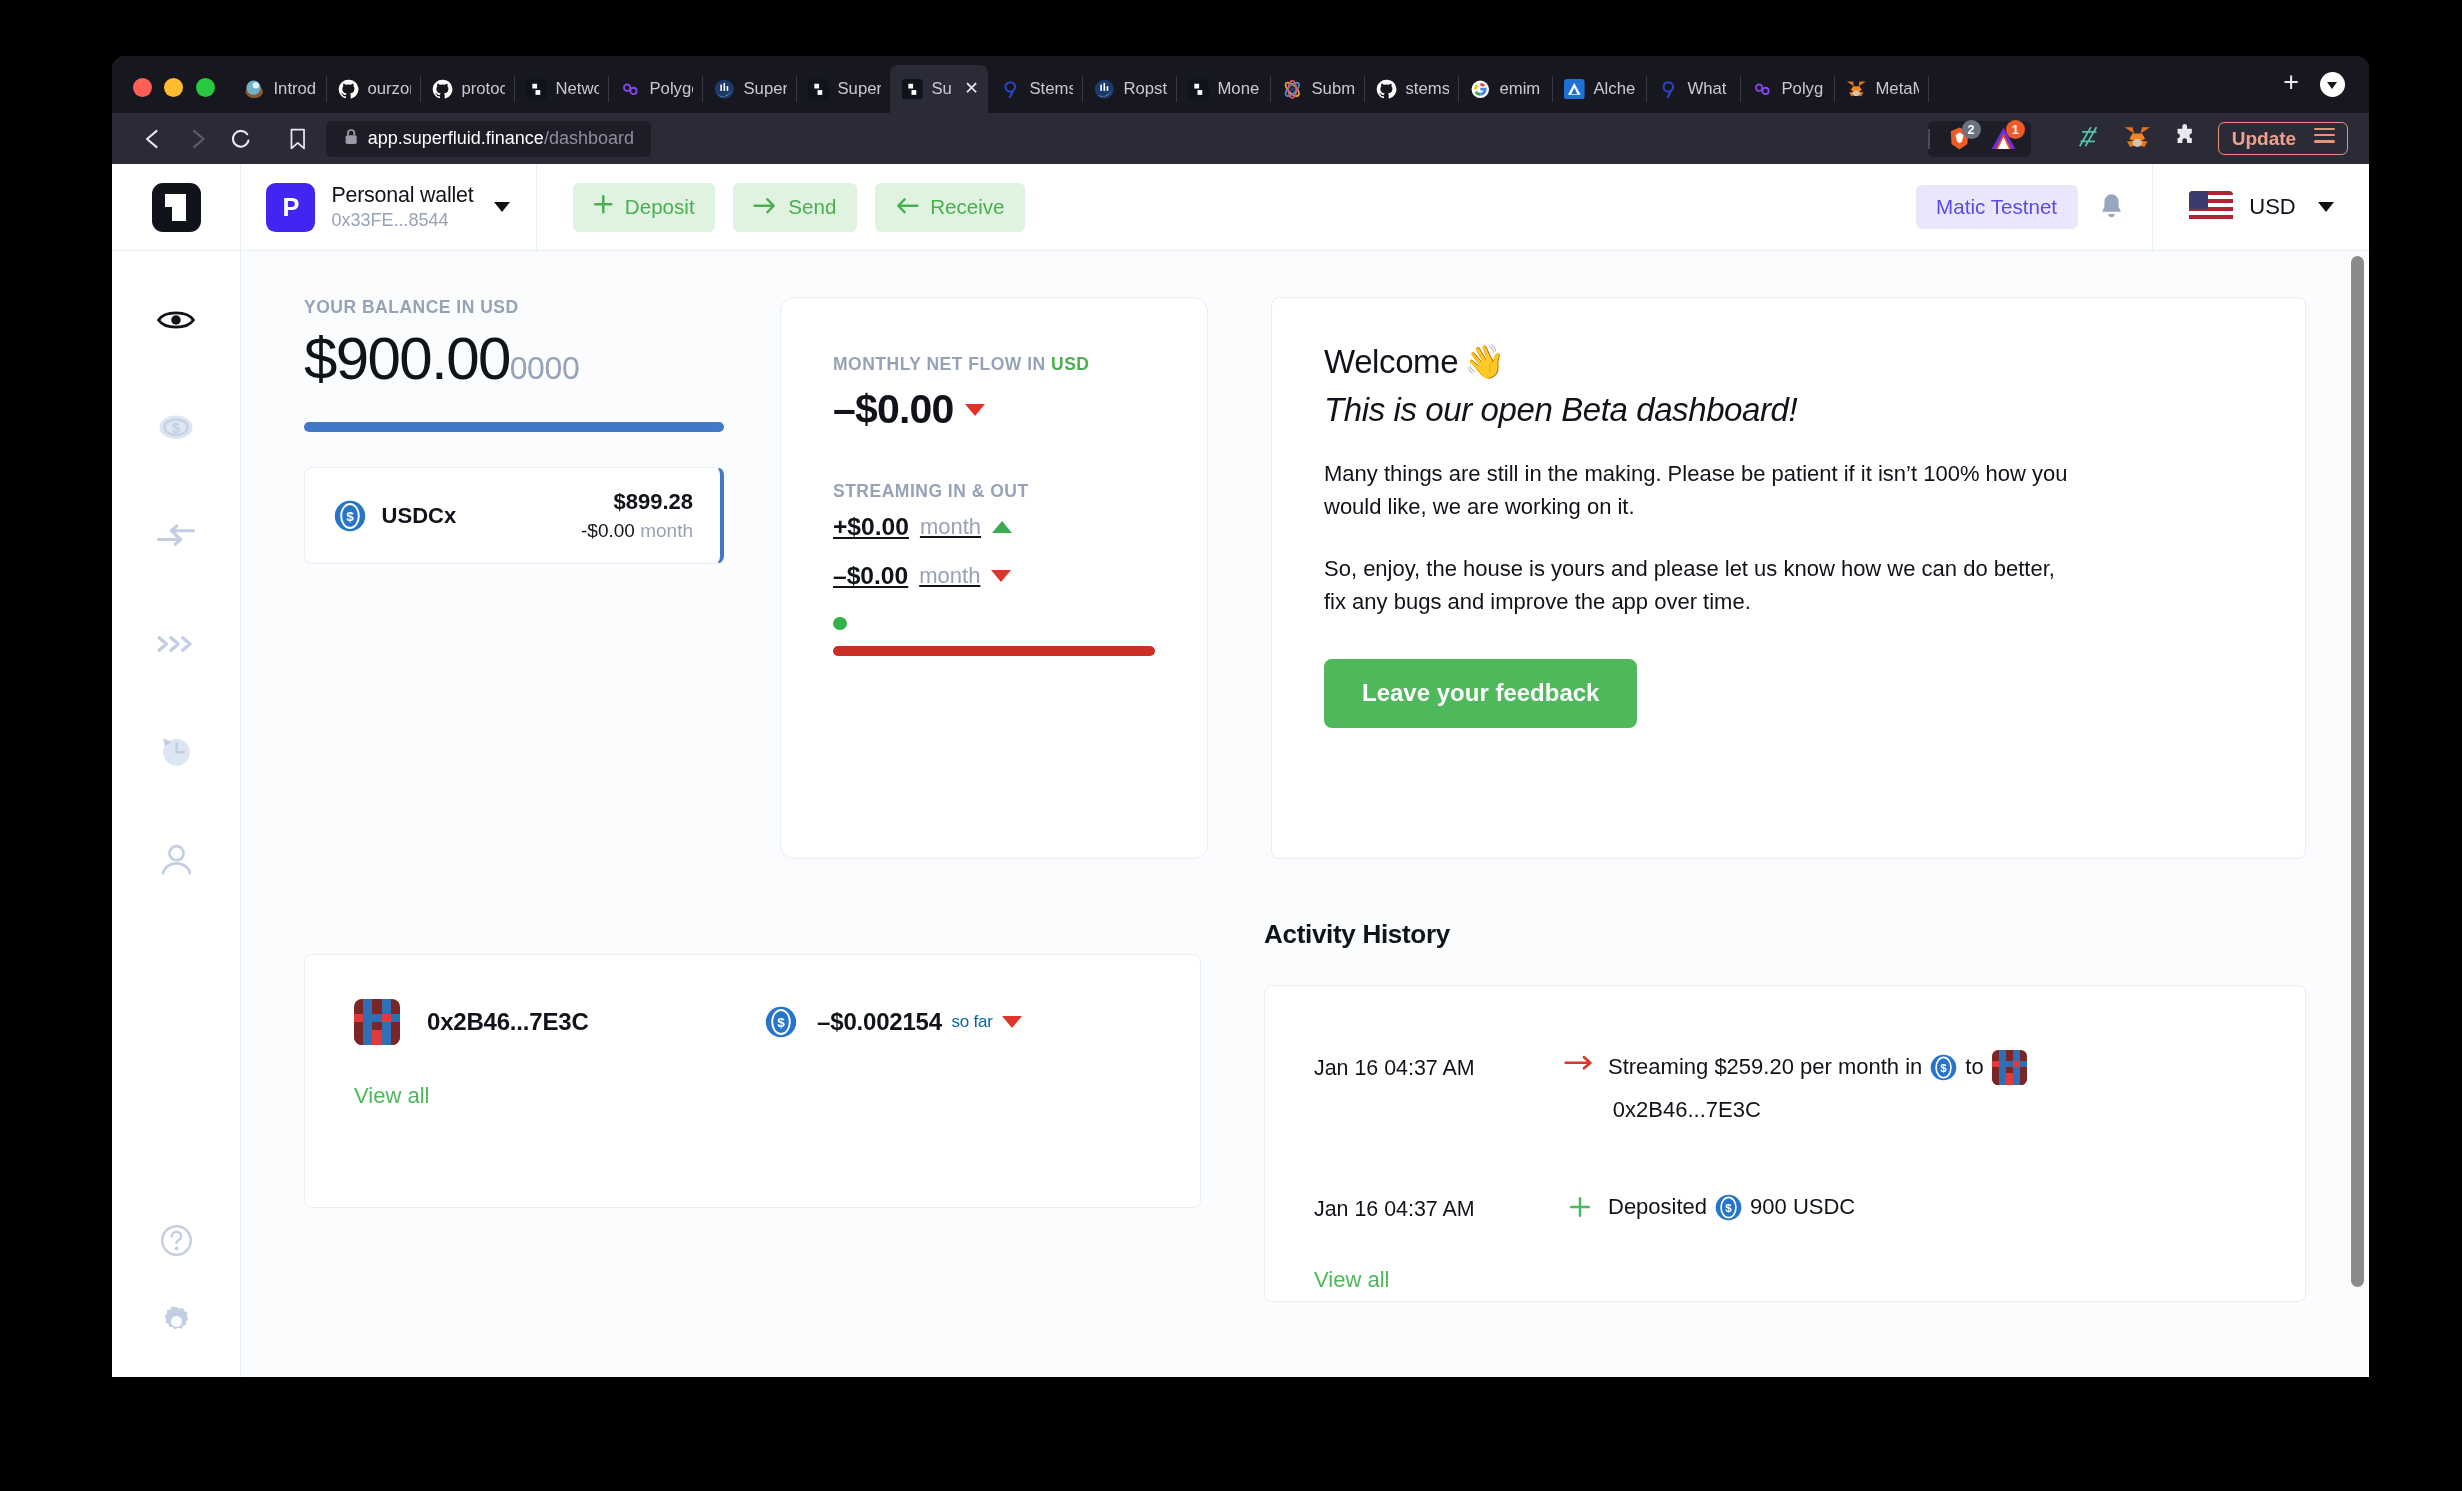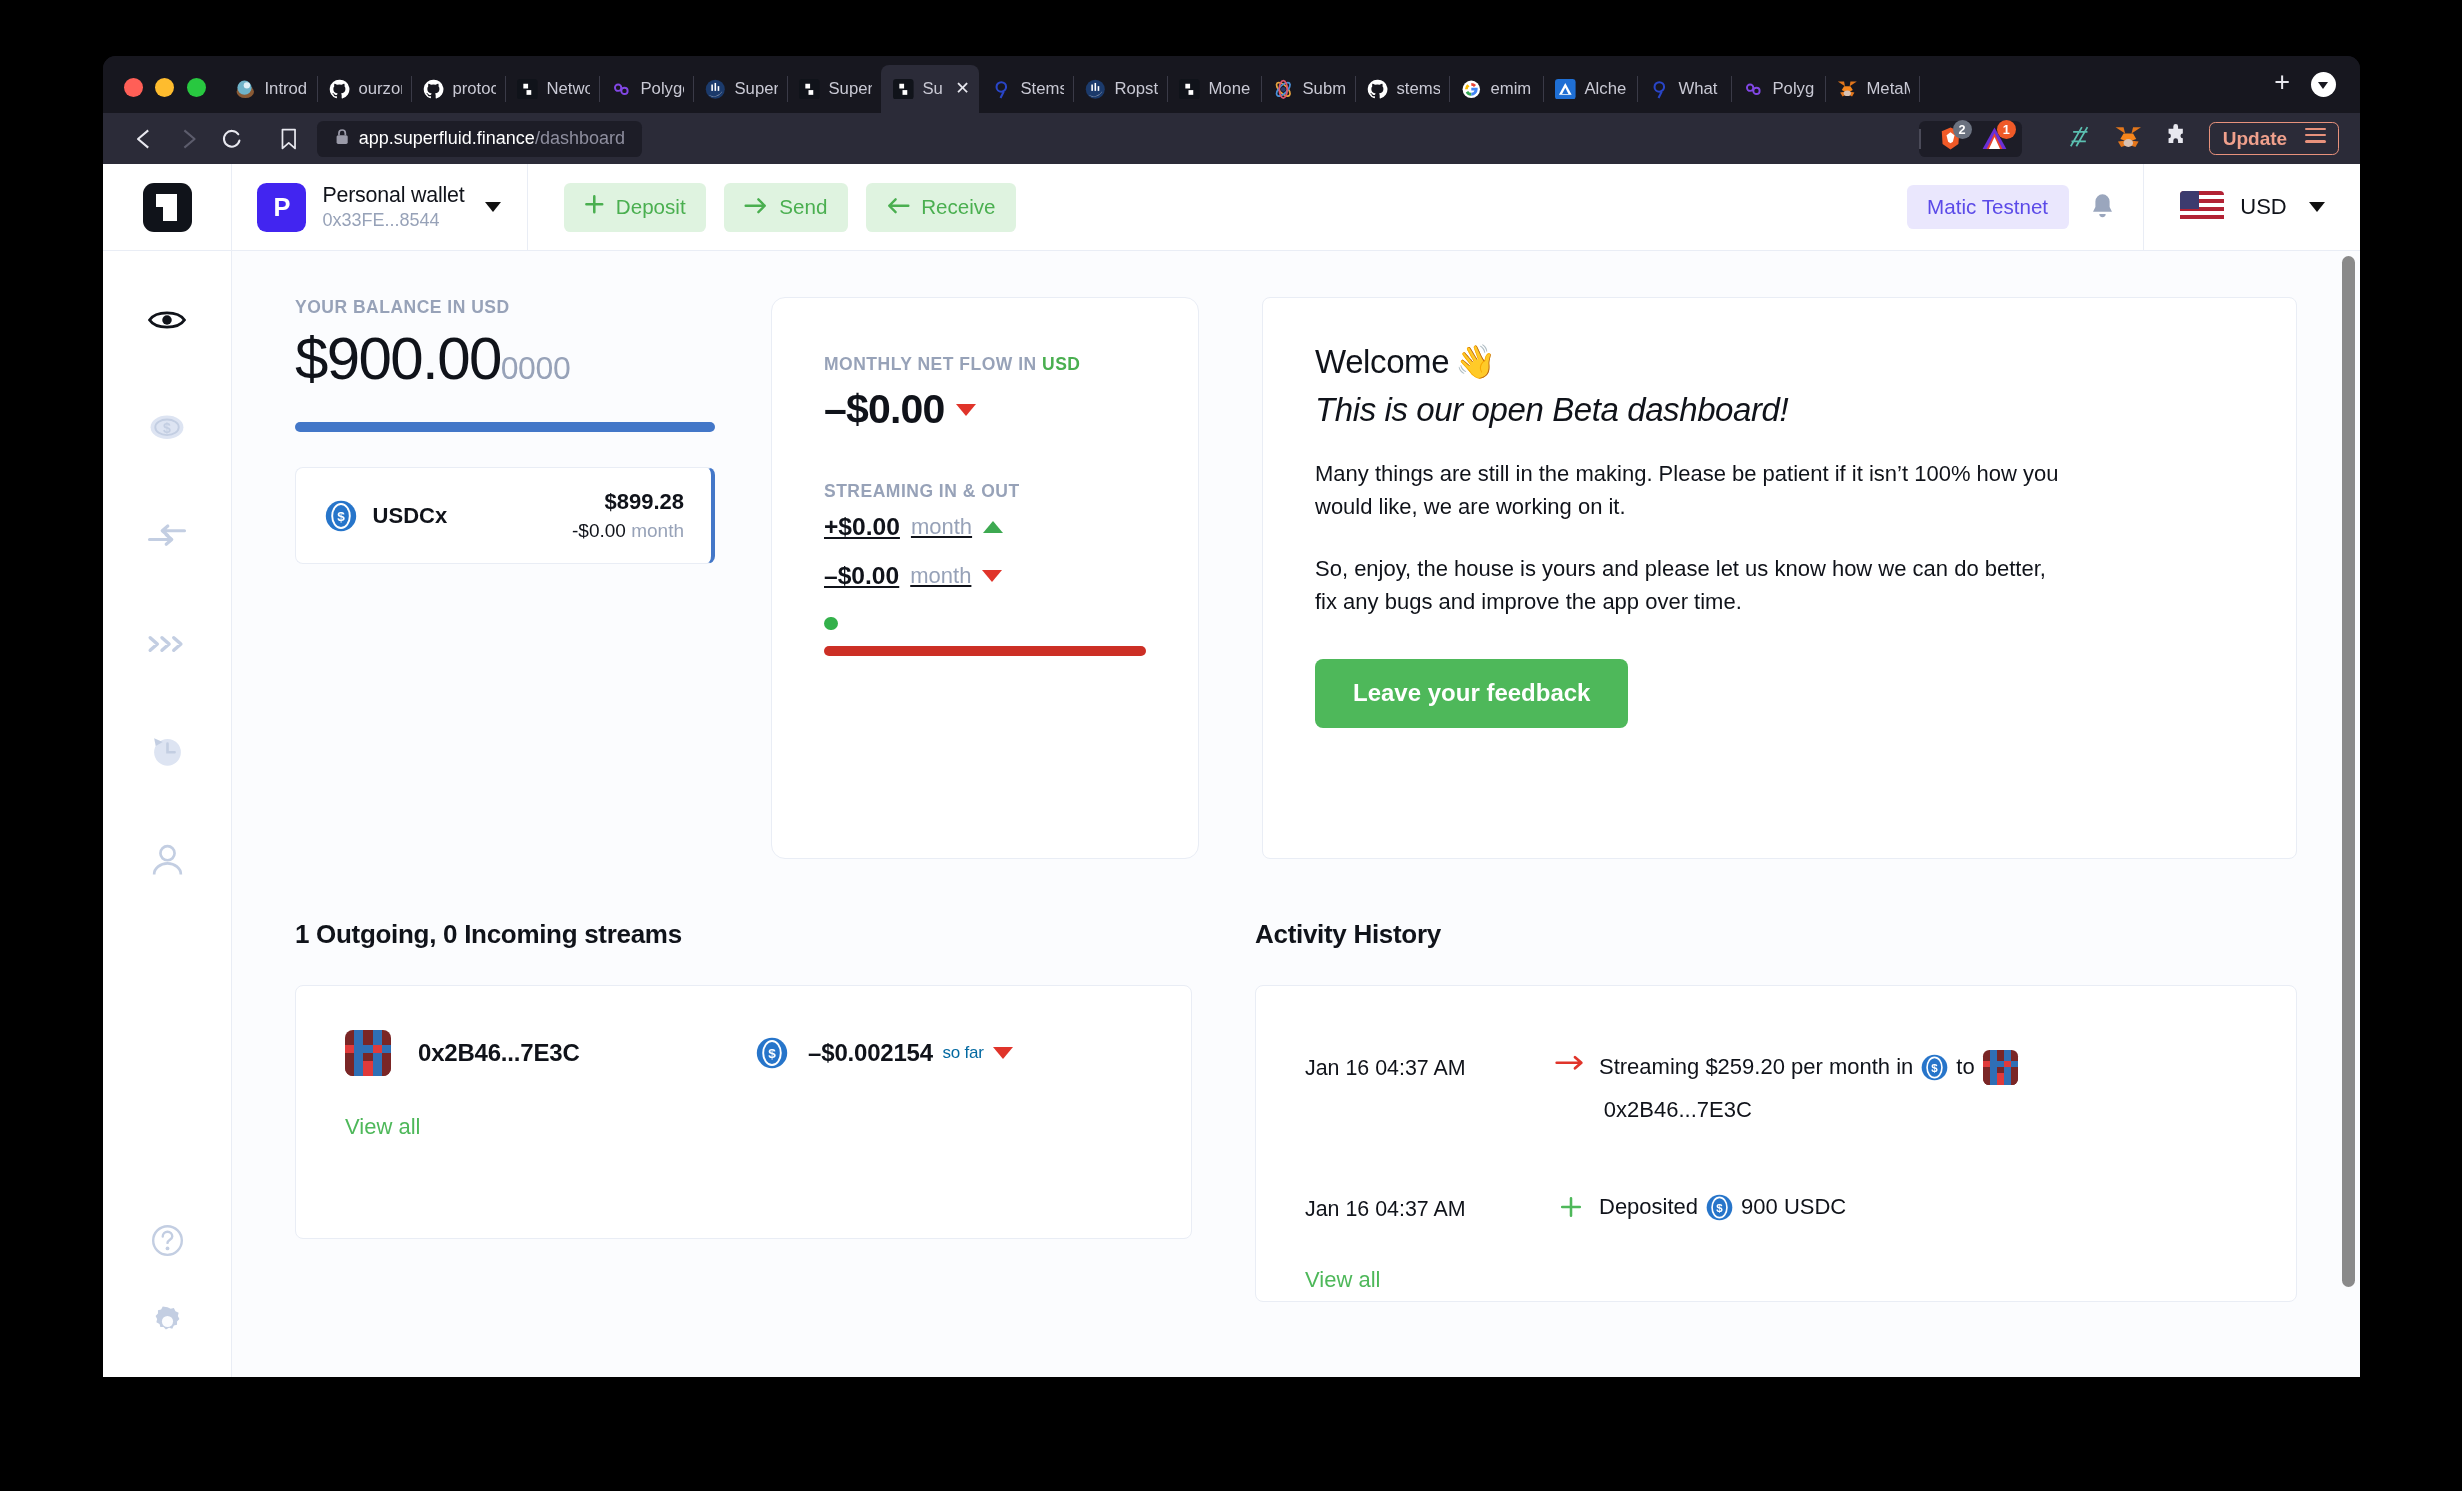--- a/index.html
+++ b/index.html
@@ -6,21 +6,21 @@
   html, body {
     width: 2462px; height: 1491px;
     background: #000;
     font-family: "Liberation Sans", sans-serif;
     overflow: hidden;
   }
 
   
   #browser-window {
     position: absolute;
-    left: 103px; top: 56px;
+    left: 112px; top: 56px;
     width: 2257px; height: 1321px;
     background: #17171f;
     border-radius: 12.7px 12.7px 0 0;
     overflow: hidden;
   }
 
   
   #tab-strip {
     position: relative;
     height: 57px;
@@ -833,21 +833,20 @@
               <div id="welcome-sub">This is our open Beta dashboard!</div>
               <div class="welcome-para">Many things are still in the making. Please be patient if it isn’t 100% how you would like, we are working on it.</div>
               <div class="welcome-para">So, enjoy, the house is yours and please let us know how we can do better, fix any bugs and improve the app over time.</div>
               <div id="feedback-btn">Leave your feedback</div>
             </div>
           </div>
 
           <div id="lower-row">
 
             <div id="streams-col">
-              <div class="section-title">1 Outgoing, 0 Incoming streams</div>
               <div class="section-card" id="streams-card">
                 <div id="stream-row">
                   <div class="blockie"></div>
                   <div id="stream-addr">0x2B46...7E3C</div>
                   <div id="stream-right">
                     <span class="usdc-icon">
                       <svg class="icon-svg" width="32" height="32" viewBox="0 0 40 40">
                           <circle cx="20" cy="20" r="19" fill="#2775ca"></circle>
                           <ellipse cx="20" cy="20" rx="11" ry="15" fill="none" stroke="#fff" stroke-width="2.4"></ellipse>
                           <text x="20" y="26" font-size="17" font-family="Liberation Sans, sans-serif" font-weight="700" text-anchor="middle" fill="#fff">$</text>

